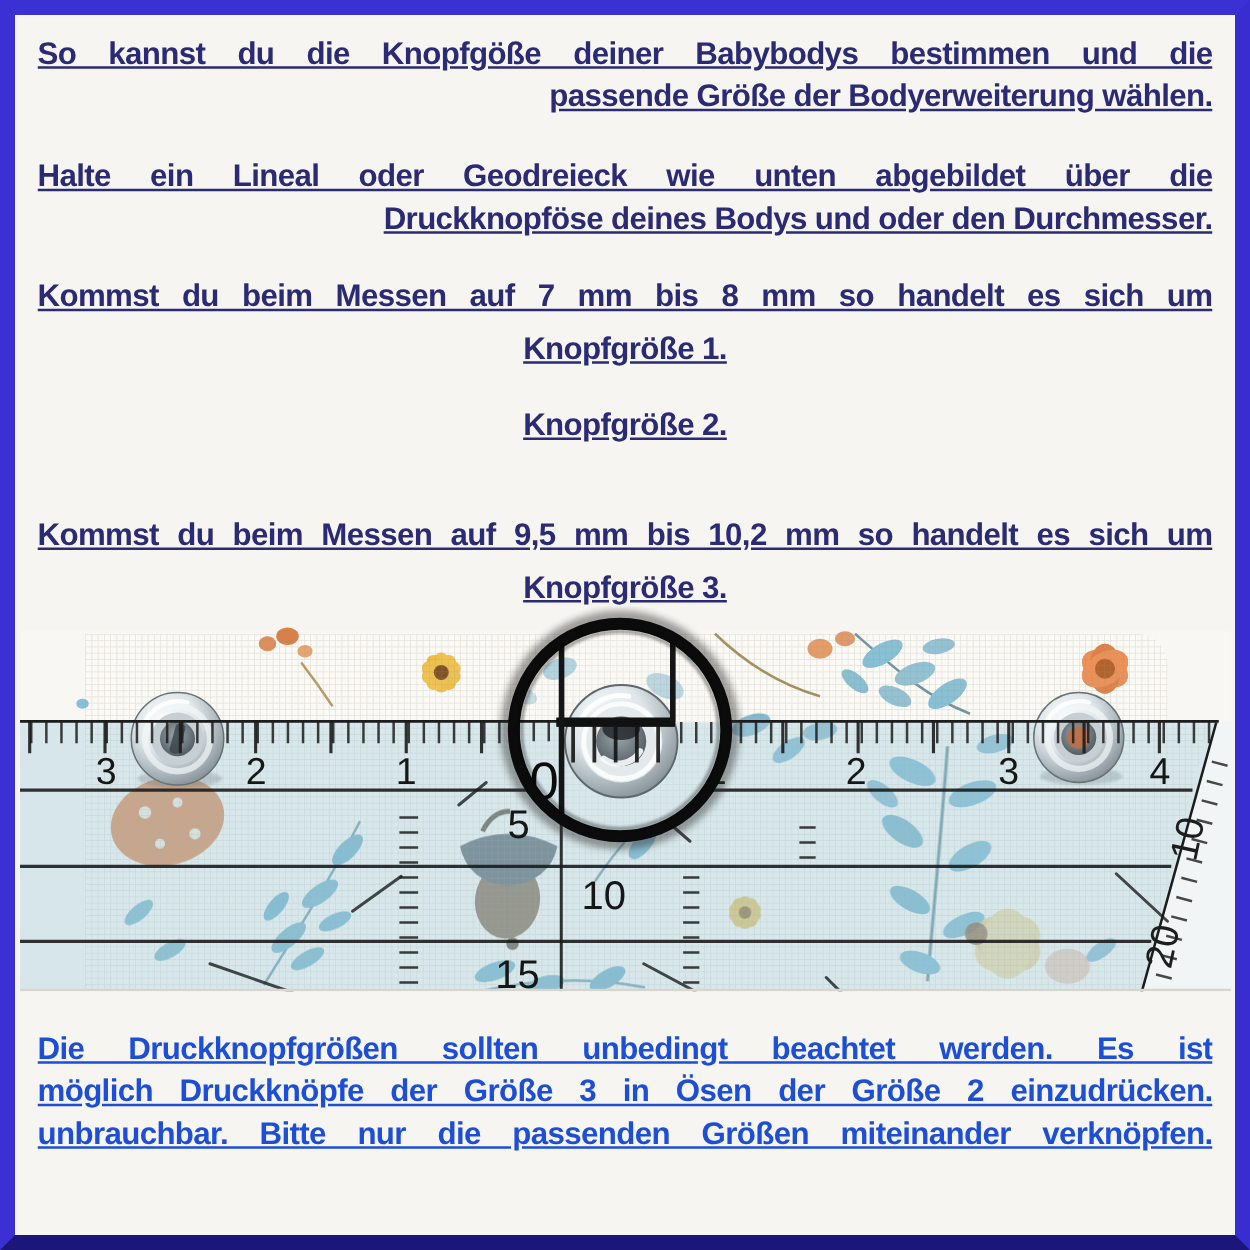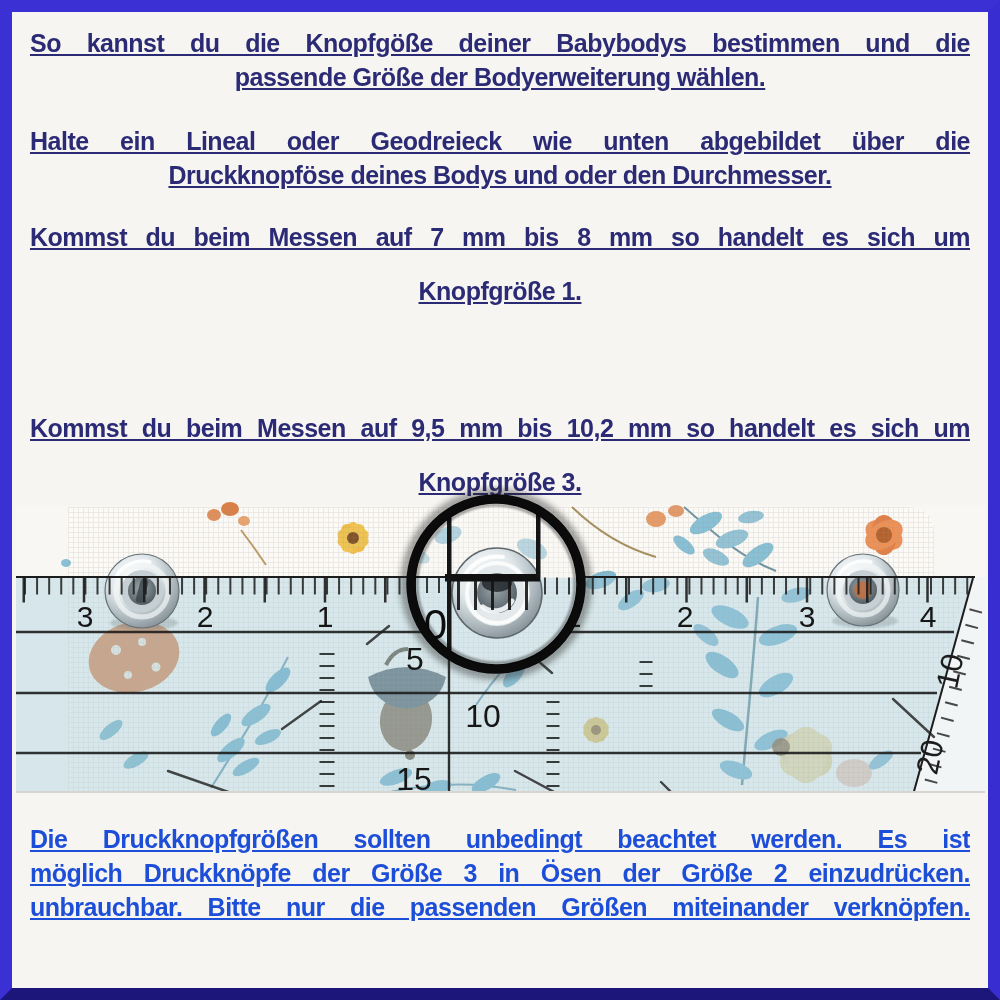--- a/index.html
+++ b/index.html
@@ -5,22 +5,22 @@
   html,body{margin:0;padding:0;background:#ffffff;}
   #canvas{position:relative;width:1000px;height:1000px;background:#f7f5f2;overflow:hidden;
           font-family:"Liberation Sans",sans-serif;}
   .frame{position:absolute;inset:0;border:12px solid;
          border-color:#3a30d4 #382dd0 #1c157a #3a30d4;box-sizing:border-box;z-index:30;}
   .para{position:absolute;left:30px;right:30px;color:#2b2a74;font-weight:bold;
         font-size:25px;letter-spacing:-0.5px;z-index:5;text-decoration:underline;}
   .warn{color:#1d4ed8;}
   .jline{height:34px;line-height:34px;text-align:justify;text-align-last:justify;
          text-justify:inter-word;overflow:hidden;white-space:nowrap;}
-  .lline{height:34px;line-height:34px;text-align:center;overflow:hidden;white-space:nowrap;}
-  .cline{height:34px;line-height:34px;text-align:center;margin-top:20px;overflow:hidden;white-space:nowrap;}
+  .lline{height:34px;line-height:34px;text-align:right;overflow:hidden;white-space:nowrap;}
+  .cline{height:34px;line-height:34px;text-align:center;margin-top:8px;overflow:hidden;white-space:nowrap;}
   #photo{position:absolute;left:16px;top:485px;width:969px;height:308px;z-index:10;}
   .rnum{font-family:"Liberation Sans",sans-serif;font-size:30px;fill:#161616;}
   .rnum2{font-family:"Liberation Sans",sans-serif;font-size:32px;fill:#161616;}
   .rrot{font-family:"Liberation Sans",sans-serif;font-size:31px;fill:#1d1d1d;}
   .rzero{font-family:"Liberation Sans",sans-serif;font-size:42px;fill:#0d0d0d;}
 </style>
 </head>
 <body>
 
 <div id="canvas">
@@ -34,20 +34,21 @@
   <div class="para" style="top:124px">
     <div class="jline">Halte ein Lineal oder Geodreieck wie unten abgebildet über die</div>
     <div class="lline">Druckknopföse deines Bodys und oder den Durchmesser.</div>
   </div>
 
   <div class="para" style="top:220px">
     <div class="jline">Kommst du beim Messen auf 7 mm bis 8 mm so handelt es sich um</div>
     <div class="cline">Knopfgröße 1.</div>
   </div>
   <div class="para" style="top:315px">
+    <div class="cline">Knopfgröße 2.</div>
   </div>
   <div class="para" style="top:411px">
     <div class="jline">Kommst du beim Messen auf 9,5 mm bis 10,2 mm so handelt es sich um</div>
     <div class="cline">Knopfgröße 3.</div>
   </div>
 
   <svg id="photo" viewBox="0 -20 969 308">
     <defs>
       <radialGradient id="gMetal" cx="38%" cy="32%" r="75%">
         <stop offset="0%" stop-color="#ffffff"></stop>

